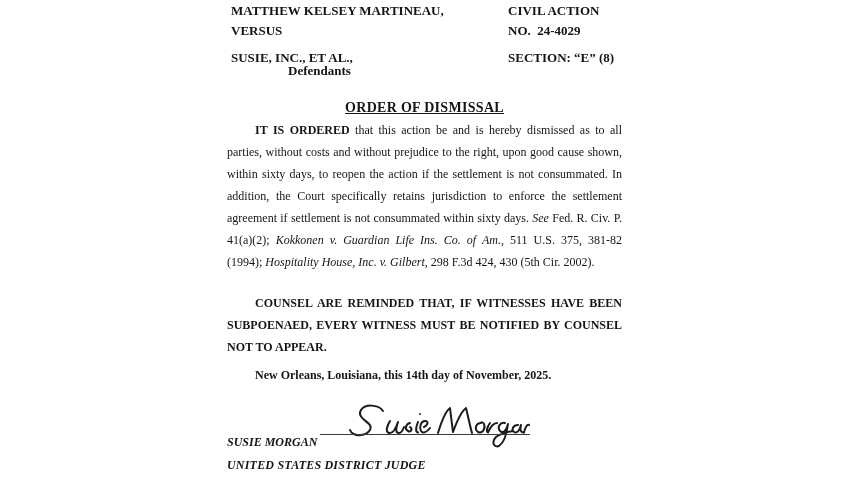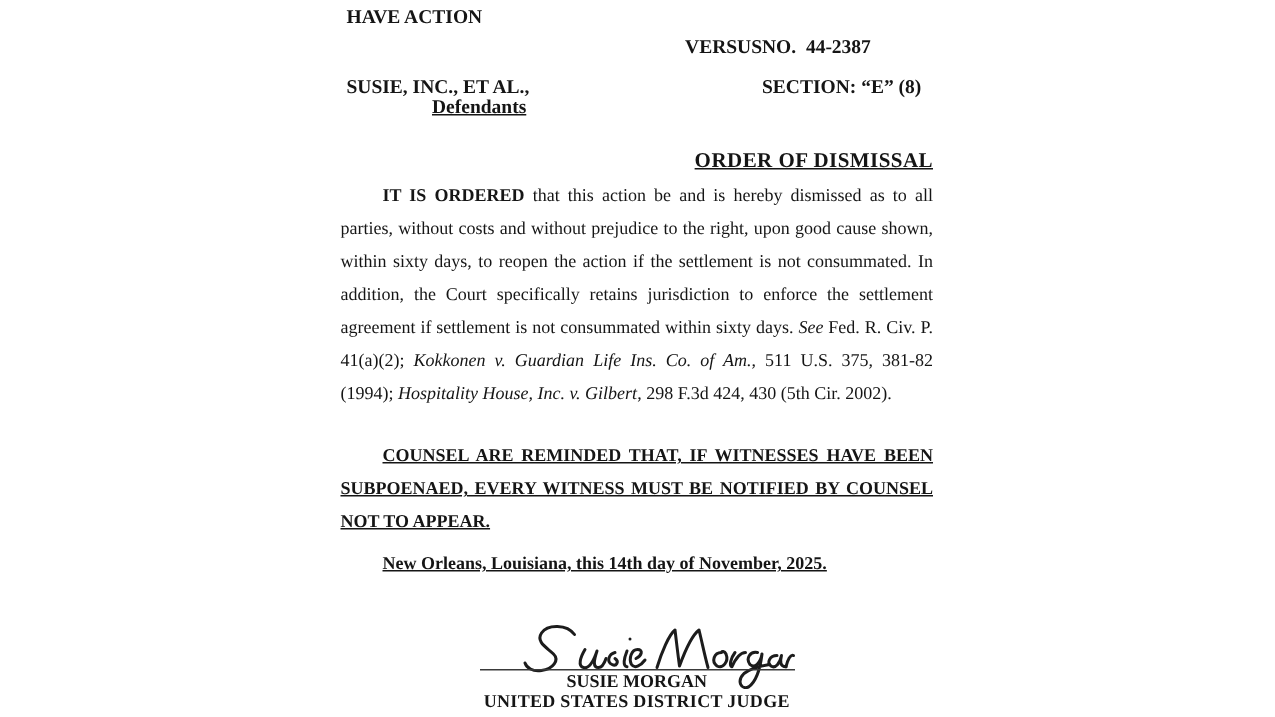--- a/index.html
+++ b/index.html
@@ -21,81 +21,82 @@
   .caption{
     position:absolute;left:231px;top:4px;width:395px;
     font-size:13px;font-weight:bold;line-height:14px;
   }
   .cap-row{display:flex;}
   .cap-left{width:277px;white-space:pre;}
   .cap-right{white-space:pre;}
   .cap-indent-plaintiff{padding-left:52px;}
   .cap-indent-defendants{padding-left:57px;}
   .cap-row.r2{margin-top:-1px;}
-  .cap-row.r3{margin-top:6px;text-align:right;}
+  .cap-row.r3{margin-top:6px;}
   .cap-row.r4{margin-top:13px;}
-  .cap-row.r5{margin-top:-1px;text-decoration:underline;}
+  .cap-row.r5{margin-top:-1px;}
 
   
   .order-body{
     position:absolute;left:227px;top:97px;width:395px;
     font-size:12px;line-height:22px;
   }
   .order-title{
-    margin:0;text-align:right;
+    margin:0;text-align:center;
     font-size:14px;font-weight:bold;line-height:22px;
     text-decoration:underline;
     letter-spacing:.3px;
   }
   .para{
     margin:0;
     text-align:justify;
     text-indent:28px;
   }
   .para .b{font-weight:bold;}
   .para .i{font-style:italic;}
-  .para.bold{font-weight:bold;text-decoration:underline;}
+  .para.bold{font-weight:bold;}
   #order-paragraphs p:nth-child(2){margin-top:19px;}
   #order-paragraphs p:nth-child(3){margin-top:6px;}
   #order-paragraphs p:nth-child(4){margin-top:4px;}
 
   
   .sig-block{
-    position:absolute;left:227px;top:416px;width:395px;
-    text-align:center;
+    position:absolute;left:227px;top:404px;width:395px;
+    font-style:italic;
   }
   .sig-wrap{
     position:relative;width:210px;height:31px;margin:0 auto;
   }
   .sig-line{
     position:absolute;left:0;right:0;bottom:0;
     border-bottom:1.4px solid #3a3a3a;
   }
   .sig-script{
     position:absolute;left:0;top:-3px;width:210px;height:48px;
     overflow:visible;
   }
   .sig-name,.sig-title{
     font-weight:bold;font-size:12px;line-height:12px;
   }
   .sig-name{margin-top:1px;}
-  .sig-title{margin-top:1px;letter-spacing:.2px;}
+  .sig-title{margin-top:11px;letter-spacing:.2px;}
 </style>
 </head>
 <body>
 
 <div class="page">
 
   <div class="caption">
     <div class="cap-row r1">
-      <div class="cap-right">HAVE ACTION</div>
+      <div class="cap-left">MATTHEW KELSEY MARTINEAU,</div>
+      <div class="cap-right">CIVIL ACTION</div>
     </div>
     <div class="cap-row r3">
       <div class="cap-left">VERSUS</div>
-      <div class="cap-right">NO.  44-2387</div>
+      <div class="cap-right">NO.  24-4029</div>
     </div>
     <div class="cap-row r4">
       <div class="cap-left">SUSIE, INC., ET AL.,</div>
       <div class="cap-right">SECTION: “E” (8)</div>
     </div>
     <div class="cap-row r5">
       <div class="cap-left cap-indent-defendants">Defendants</div>
     </div>
   </div>
 

